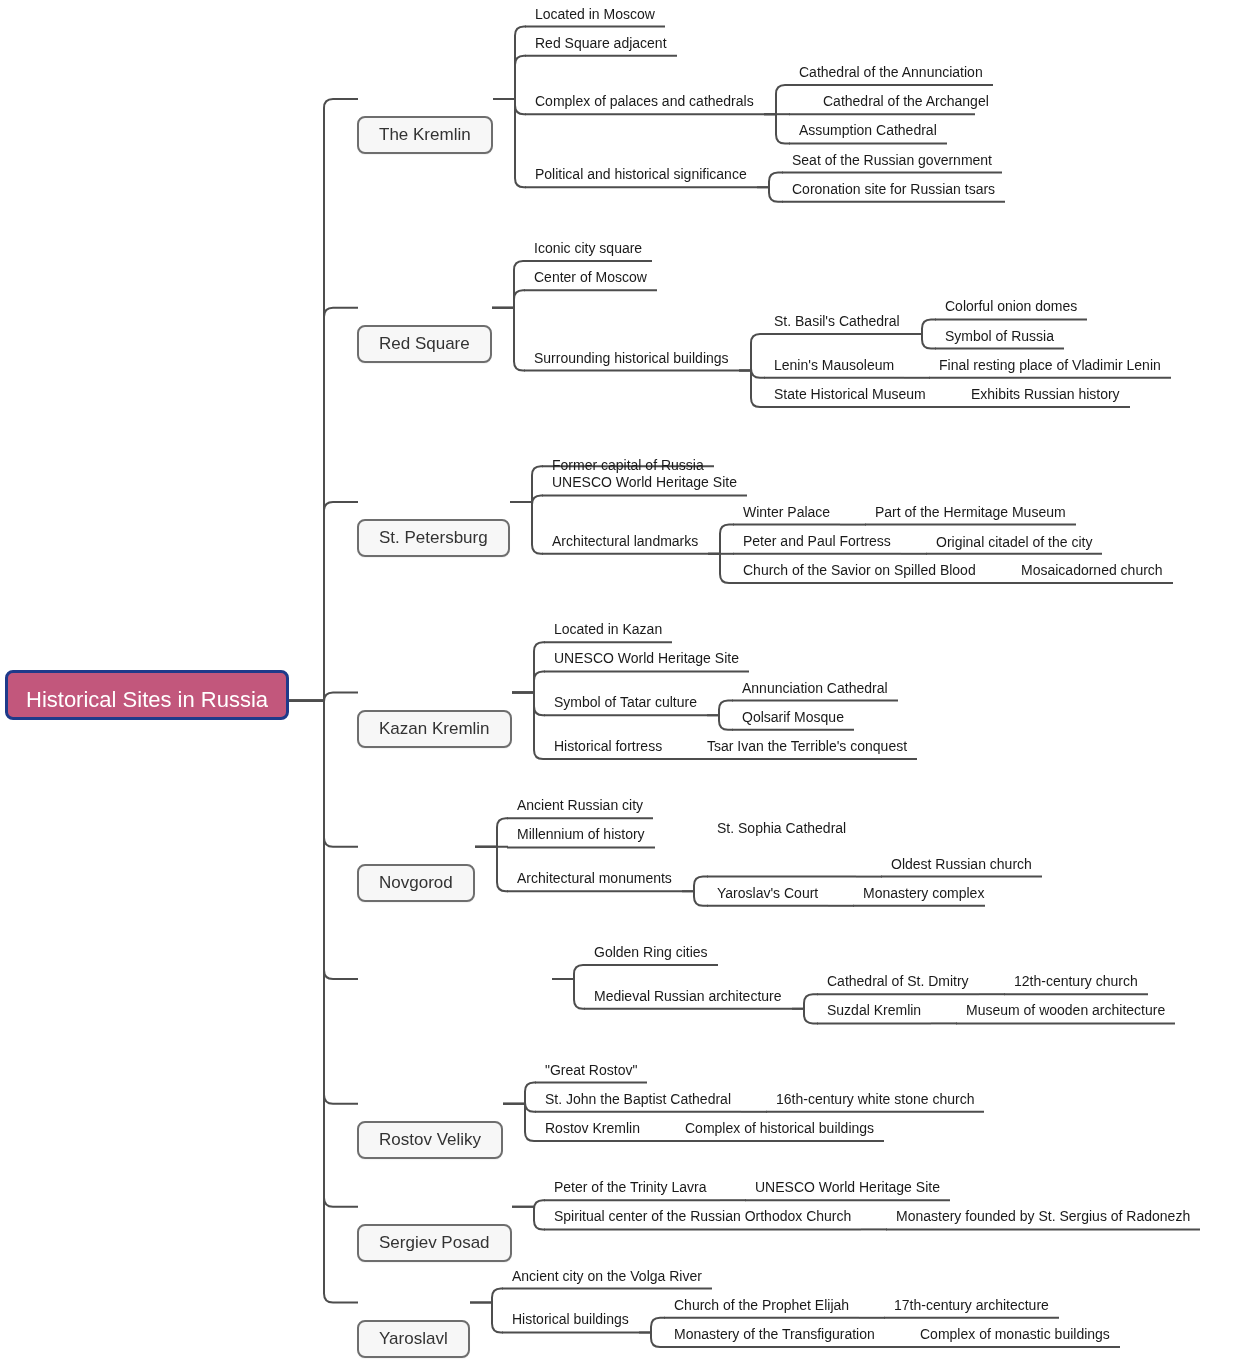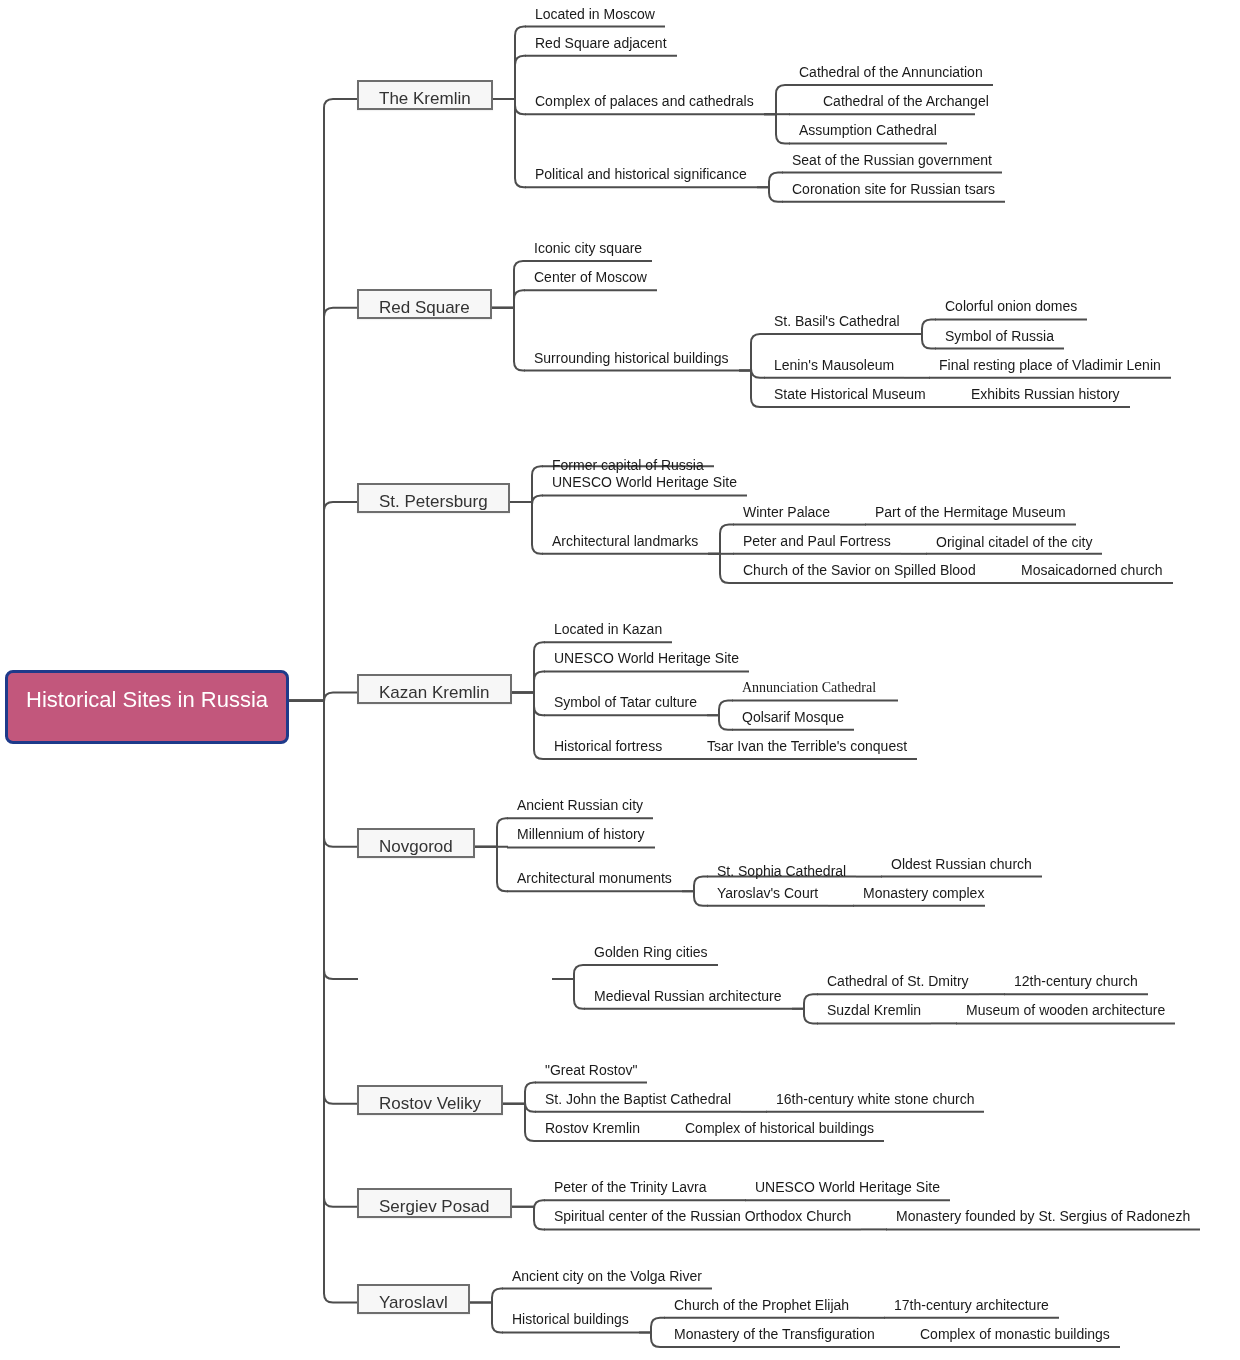--- a/index.html
+++ b/index.html
@@ -11,28 +11,29 @@
     overflow:hidden;
   }
   #wires{position:absolute;left:0;top:0;width:1240px;height:1360px;}
   #wires path{fill:none;stroke:var(--line,#4d4d4d);stroke-width:2;}
   .node{position:absolute;white-space:nowrap;}
   .text-node{
     height:24px;line-height:24px;padding:0 10px;
     font-size:14px;color:var(--text,#1a1a1a);
   }
   .topic-box{
-    box-sizing:border-box;height:30px;line-height:34px;padding:0 20px;
-    border:2px solid var(--topic-border,#6e6e6e);border-radius:0;
+    box-sizing:border-box;height:38px;line-height:34px;padding:0 20px;
+    border:2px solid var(--topic-border,#6e6e6e);border-radius:8px;
     background:var(--topic-fill,#f7f7f7);
     font-size:17px;color:var(--topic-text,#333333);
     box-shadow:0 1px 1px rgba(0,0,0,0.05);
+    margin-top:36px;
   }
   .root-box{
-    box-sizing:border-box;height:74px;line-height:54px;padding:0 18px;
+    box-sizing:border-box;height:50px;line-height:54px;padding:0 18px;
     border:3px solid var(--root-border,#1e3a8a);border-radius:8px;
     background:var(--root-fill,#c2577c);
     font-size:22px;color:var(--root-text,#ffffff);
   }
 </style>
 </head>
 <body>
 
 <div id="stage">
   <svg id="wires" xmlns="http://www.w3.org/2000/svg" viewBox="0 0 1240 1360">
@@ -202,29 +203,29 @@
     <div class="node text-node" style="left: 733px; top: 499.6px;">Winter Palace</div>
     <div class="node text-node" style="left: 865px; top: 499.6px;">Part of the Hermitage Museum</div>
     <div class="node text-node" style="left: 733px; top: 528.8px;">Peter and Paul Fortress</div>
     <div class="node text-node" style="left: 926px; top: 530px;">Original citadel of the city</div>
     <div class="node text-node" style="left: 733px; top: 558px;">Church of the Savior on Spilled Blood</div>
     <div class="node text-node" style="left: 1011px; top: 558px;">Mosaicadorned church</div>
     <div class="node topic-box" style="left: 357px; top: 673.6px;">Kazan Kremlin</div>
     <div class="node text-node" style="left: 544px; top: 617.2px;">Located in Kazan</div>
     <div class="node text-node" style="left: 544px; top: 646.4px;">UNESCO World Heritage Site</div>
     <div class="node text-node" style="left: 544px; top: 690.2px;">Symbol of Tatar culture</div>
-    <div class="node text-node" style="left: 732px; top: 675.6px; font-family: Liberation Serif, serif;">Annunciation Cathedral</div>
+    <div class="node text-node" style="left: 732px; top: 675.6px;">Annunciation Cathedral</div>
     <div class="node text-node" style="left: 732px; top: 704.8px;">Qolsarif Mosque</div>
     <div class="node text-node" style="left: 544px; top: 734px;">Historical fortress</div>
     <div class="node text-node" style="left: 697px; top: 734px;">Tsar Ivan the Terrible's conquest</div>
     <div class="node topic-box" style="left: 357px; top: 827.7px;">Novgorod</div>
     <div class="node text-node" style="left: 507px; top: 793.2px;">Ancient Russian city</div>
     <div class="node text-node" style="left: 507px; top: 822.4px;">Millennium of history</div>
     <div class="node text-node" style="left: 507px; top: 866.2px;">Architectural monuments</div>
-    <div class="node text-node" style="left: 707px; top: 859px;">St. Sophia Cathedral</div>
+    <div class="node text-node" style="left: 707px; top: 816px;">St. Sophia Cathedral</div>
     <div class="node text-node" style="left: 881px; top: 851.6px;">Oldest Russian church</div>
     <div class="node text-node" style="left: 707px; top: 880.8px;">Yaroslav's Court</div>
     <div class="node text-node" style="left: 853px; top: 880.8px;">Monastery complex</div>
     <div class="node text-node" style="left: 584px; top: 940px;">Golden Ring cities</div>
     <div class="node text-node" style="left: 584px; top: 983.8px;">Medieval Russian architecture</div>
     <div class="node text-node" style="left: 817px; top: 969.2px;">Cathedral of St. Dmitry</div>
     <div class="node text-node" style="left: 1004px; top: 969.2px;">12th-century church</div>
     <div class="node text-node" style="left: 817px; top: 998.4px;">Suzdal Kremlin</div>
     <div class="node text-node" style="left: 956px; top: 998.4px;">Museum of wooden architecture</div>
     <div class="node topic-box" style="left: 357px; top: 1084.8px;">Rostov Veliky</div>

